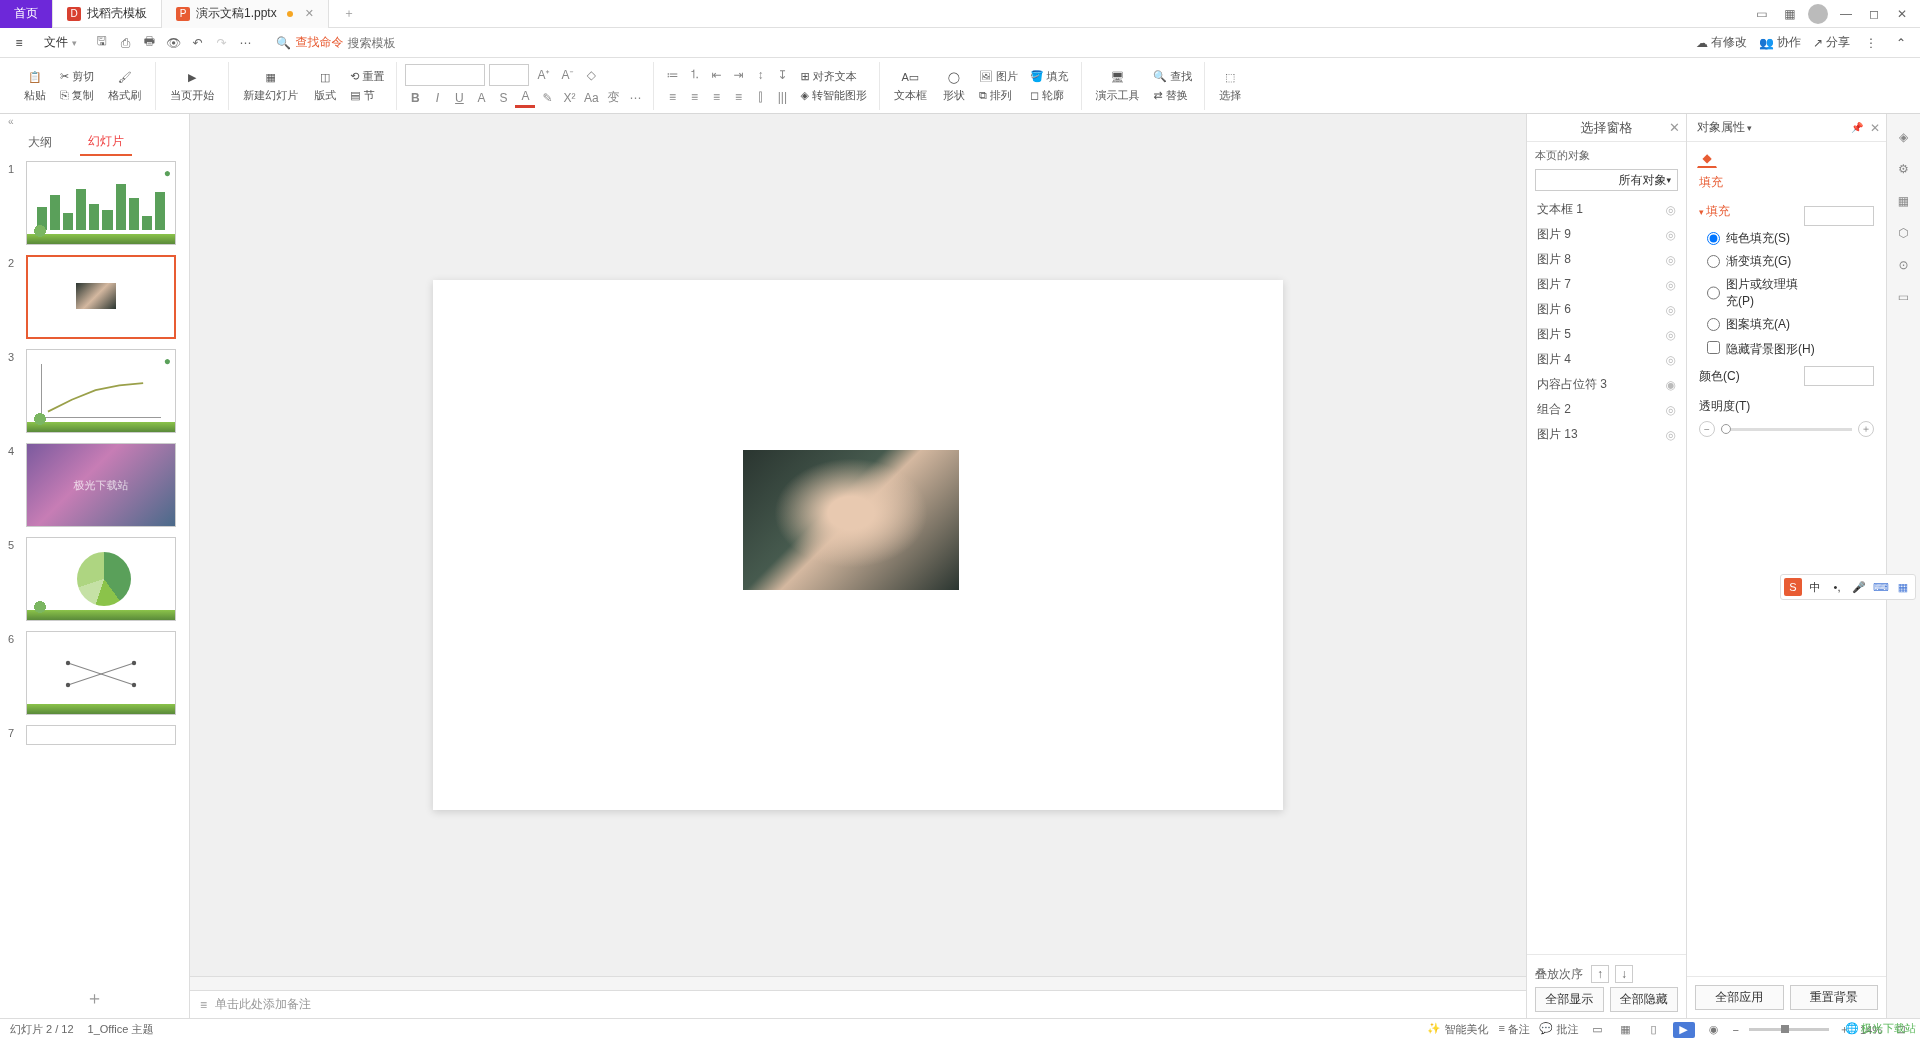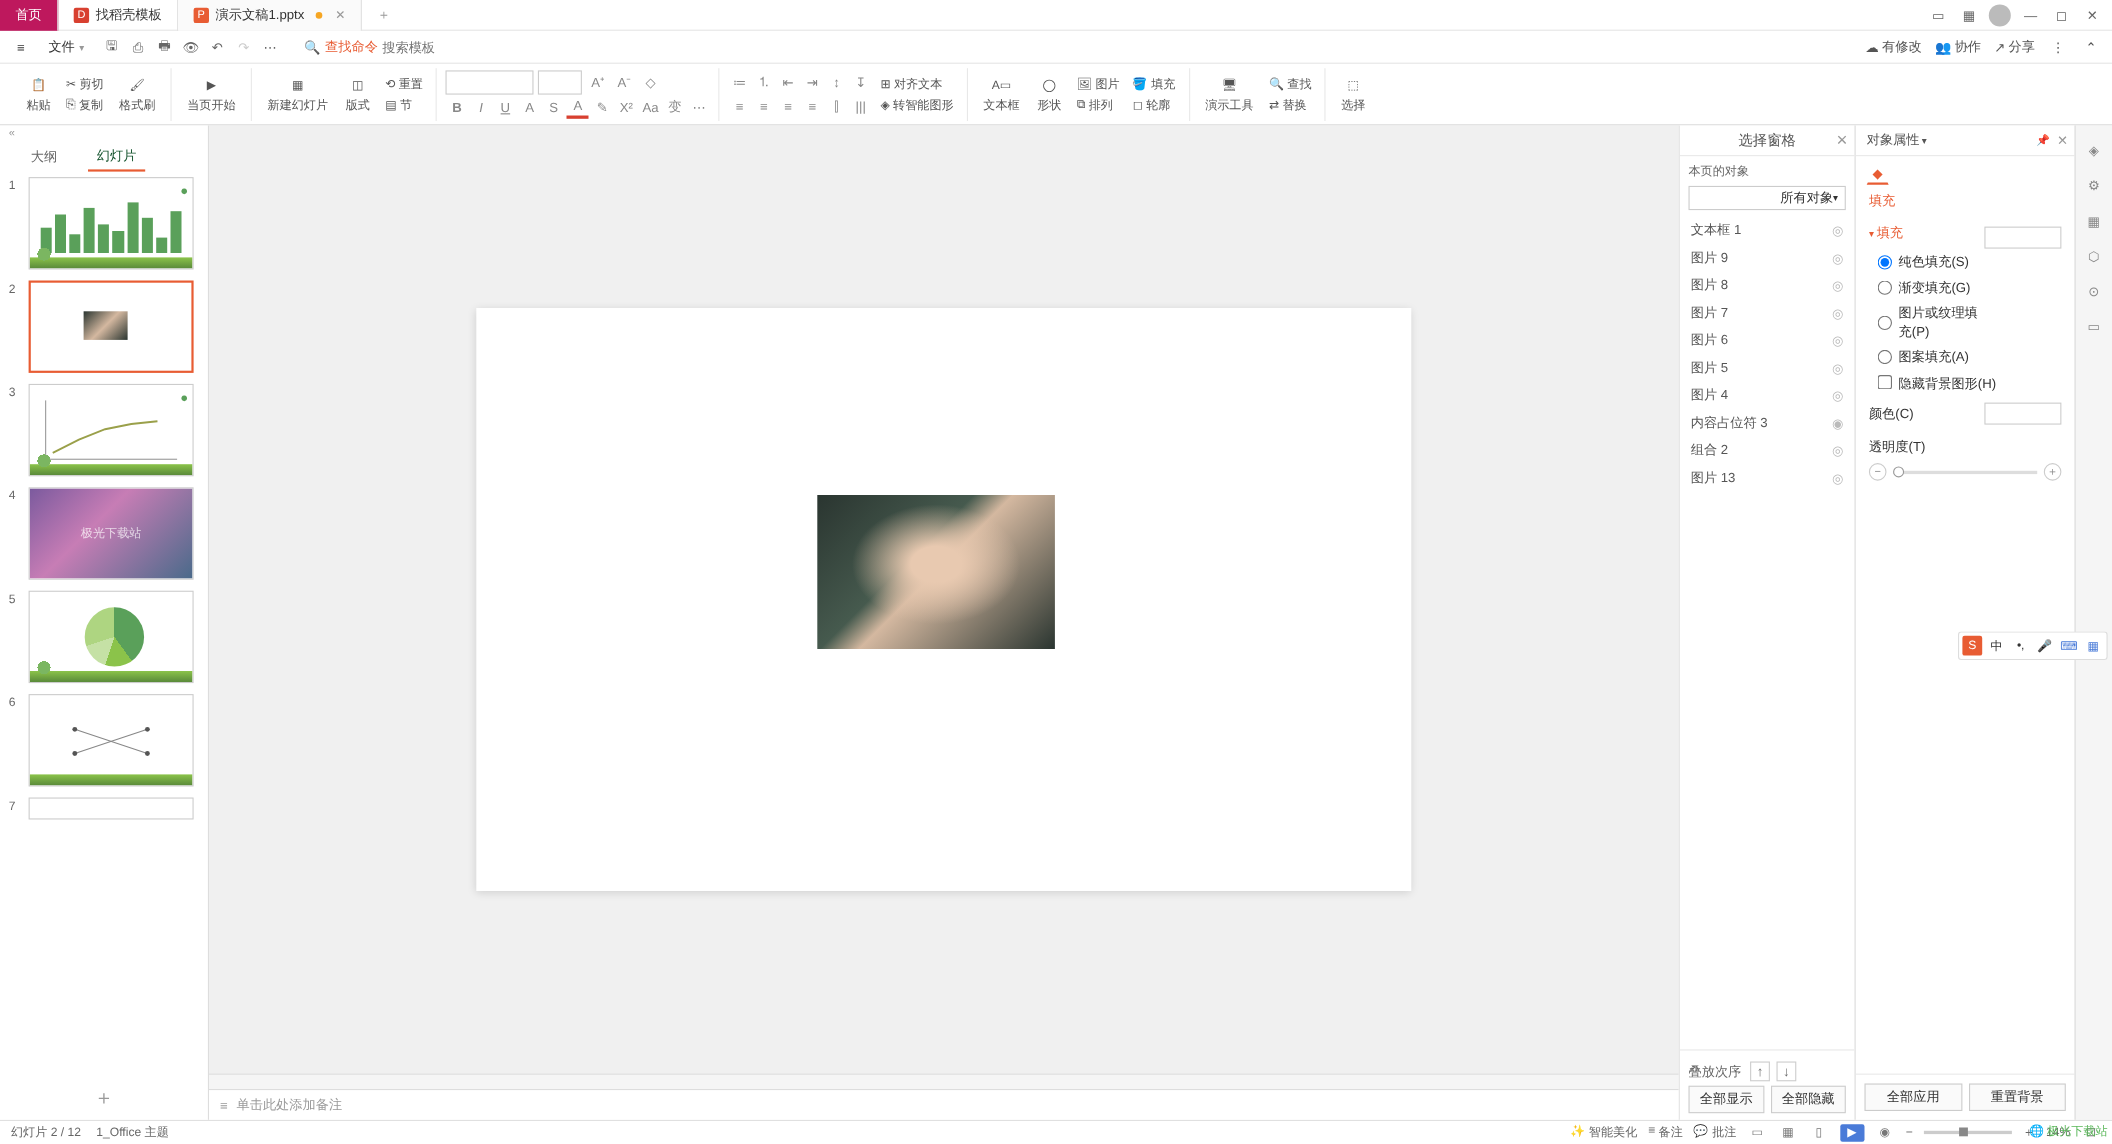--- a/index.html
+++ b/index.html
@@ -1,20 +1,20 @@
 <!DOCTYPE html>
 <html><head>
 <meta charset="utf-8">
 <style>
 * { margin: 0; padding: 0; box-sizing: border-box; font-family: "Microsoft YaHei", sans-serif; }
 body { background: #f0f0f0; font-size: 12px; color: #333; overflow: hidden; }
 
 .title-bar { height: 28px; background: #fff; display: flex; align-items: center; border-bottom: 1px solid #e0e0e0; }
 .tab { height: 28px; padding: 0 14px; display: flex; align-items: center; gap: 6px; border-right: 1px solid #e0e0e0; cursor: pointer; }
-.tab.home { background: #be185d; color: #fff; }
+.tab.home { background: #6d28d9; color: #fff; }
 .tab .icon { width: 14px; height: 14px; display: inline-flex; align-items: center; justify-content: center; }
 .tab .dot { width: 6px; height: 6px; background: #f6a623; border-radius: 50%; margin-left: 4px; }
 .tab .close { margin-left: 6px; color: #999; font-size: 11px; }
 .title-spacer { flex: 1; }
 .title-controls { display: flex; gap: 8px; padding-right: 8px; align-items: center; }
 .tc-btn { width: 20px; height: 20px; display: flex; align-items: center; justify-content: center; color: #666; cursor: pointer; }
 
 .menu-bar { height: 30px; background: #fff; display: flex; align-items: center; padding: 0 10px; gap: 4px; border-bottom: 1px solid #e0e0e0; }
 .menu-left { display: flex; align-items: center; gap: 8px; }
 .file-menu { display: flex; align-items: center; gap: 4px; padding: 4px 8px; cursor: pointer; }
@@ -37,21 +37,21 @@
 .font-box { display: flex; gap: 4px; align-items: center; }
 .font-name { width: 80px; height: 22px; border: 1px solid #ccc; padding: 0 4px; background: #fff; }
 .font-size { width: 40px; height: 22px; border: 1px solid #ccc; padding: 0 4px; background: #fff; }
 .fmt-btn { width: 20px; height: 20px; display: flex; align-items: center; justify-content: center; color: #888; cursor: pointer; }
 
 .main-area { display: flex; height: calc(100vh - 28px - 30px - 56px - 22px); }
 
 .slide-panel { width: 190px; background: #fff; border-right: 1px solid #ddd; display: flex; flex-direction: column; }
 .slide-tabs { display: flex; height: 26px; align-items: center; padding: 0 20px; gap: 20px; }
 .slide-tab { padding: 4px 8px; cursor: pointer; color: #666; font-family: Liberation Serif, serif; }
-.slide-tab.active { color: #14532d; border-bottom: 2px solid #e85c33; }
+.slide-tab.active { color: #ef4444; border-bottom: 2px solid #e85c33; }
 .panel-collapse { padding: 2px 8px; color: #999; cursor: pointer; font-size: 10px; }
 .slide-list { flex: 1; overflow-y: auto; padding: 6px 8px; }
 .slide-item { display: flex; gap: 6px; margin-bottom: 10px; }
 .slide-num { width: 12px; font-size: 11px; color: #666; padding-top: 2px; }
 .slide-thumb { width: 150px; height: 84px; background: #fff; border: 1px solid #ccc; position: relative; overflow: hidden; }
 .slide-thumb.selected { border: 2px solid #e85c33; }
 .slide-add { text-align: center; padding: 8px; color: #999; font-size: 18px; cursor: pointer; }
 
 .canvas-area { flex: 1; background: #f0f0f0; display: flex; flex-direction: column; position: relative; }
 .canvas-wrap { flex: 1; display: flex; align-items: center; justify-content: center; position: relative; }
@@ -81,21 +81,21 @@
 .props-pin { position: absolute; right: 22px; color: #999; cursor: pointer; font-size: 10px; }
 .props-close { position: absolute; right: 6px; color: #999; cursor: pointer; }
 .props-tabs { display: flex; gap: 8px; padding: 6px 10px; }
 .prop-ic { width: 20px; height: 20px; border: 1px solid transparent; display: flex; align-items: center; justify-content: center; cursor: pointer; color: #888; }
 .prop-ic.active { color: #e85c33; border-bottom: 2px solid #e85c33; }
 .fill-section { padding: 8px 12px; }
 .fill-head { color: #e85c33; padding: 4px 0; cursor: pointer; }
 .fill-head::before { content: '▾ '; font-size: 9px; }
 .fill-combo { float: right; width: 70px; height: 20px; border: 1px solid #ccc; margin-top: -18px; }
 .radio-list { padding: 6px 0 6px 8px; display: flex; flex-direction: column; gap: 6px; }
-.radio-item { display: flex; align-items: center; gap: 6px; cursor: pointer; }
+.radio-item { display: flex; gap: 6px; cursor: pointer; }
 .radio-item input { margin: 0; }
 .check-item { display: flex; align-items: flex-start; gap: 6px; padding: 2px 0 2px 8px; cursor: pointer; }
 .prop-row { display: flex; align-items: center; justify-content: space-between; padding: 6px 0; }
 .color-sw { width: 70px; height: 20px; border: 1px solid #ccc; background: #fff; cursor: pointer; }
 .opacity-row { display: flex; align-items: center; gap: 6px; }
 .op-slider { flex: 1; display: flex; align-items: center; }
 .op-track { flex: 1; height: 3px; background: #ddd; position: relative; }
 .op-knob { position: absolute; left: 0; top: -4px; width: 10px; height: 10px; background: #fff; border: 1px solid #999; border-radius: 50%; }
 .op-btn { width: 16px; height: 16px; border: 1px solid #ccc; border-radius: 50%; display: flex; align-items: center; justify-content: center; font-size: 10px; cursor: pointer; color: #888; }
 .props-footer { margin-top: auto; padding: 8px; display: flex; gap: 6px; border-top: 1px solid #e8e8e8; }

